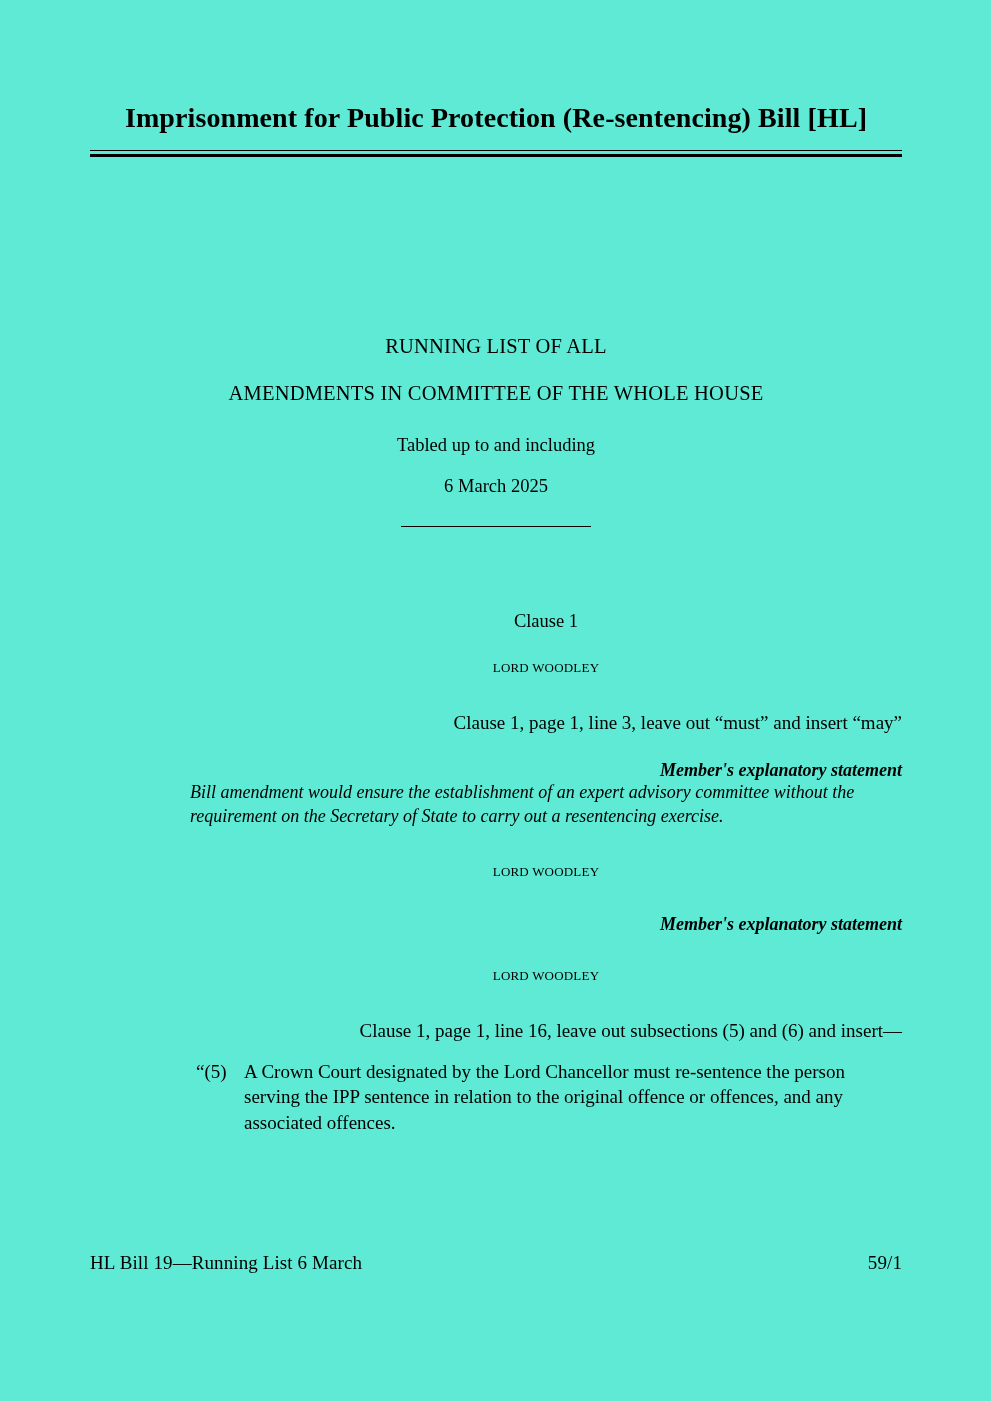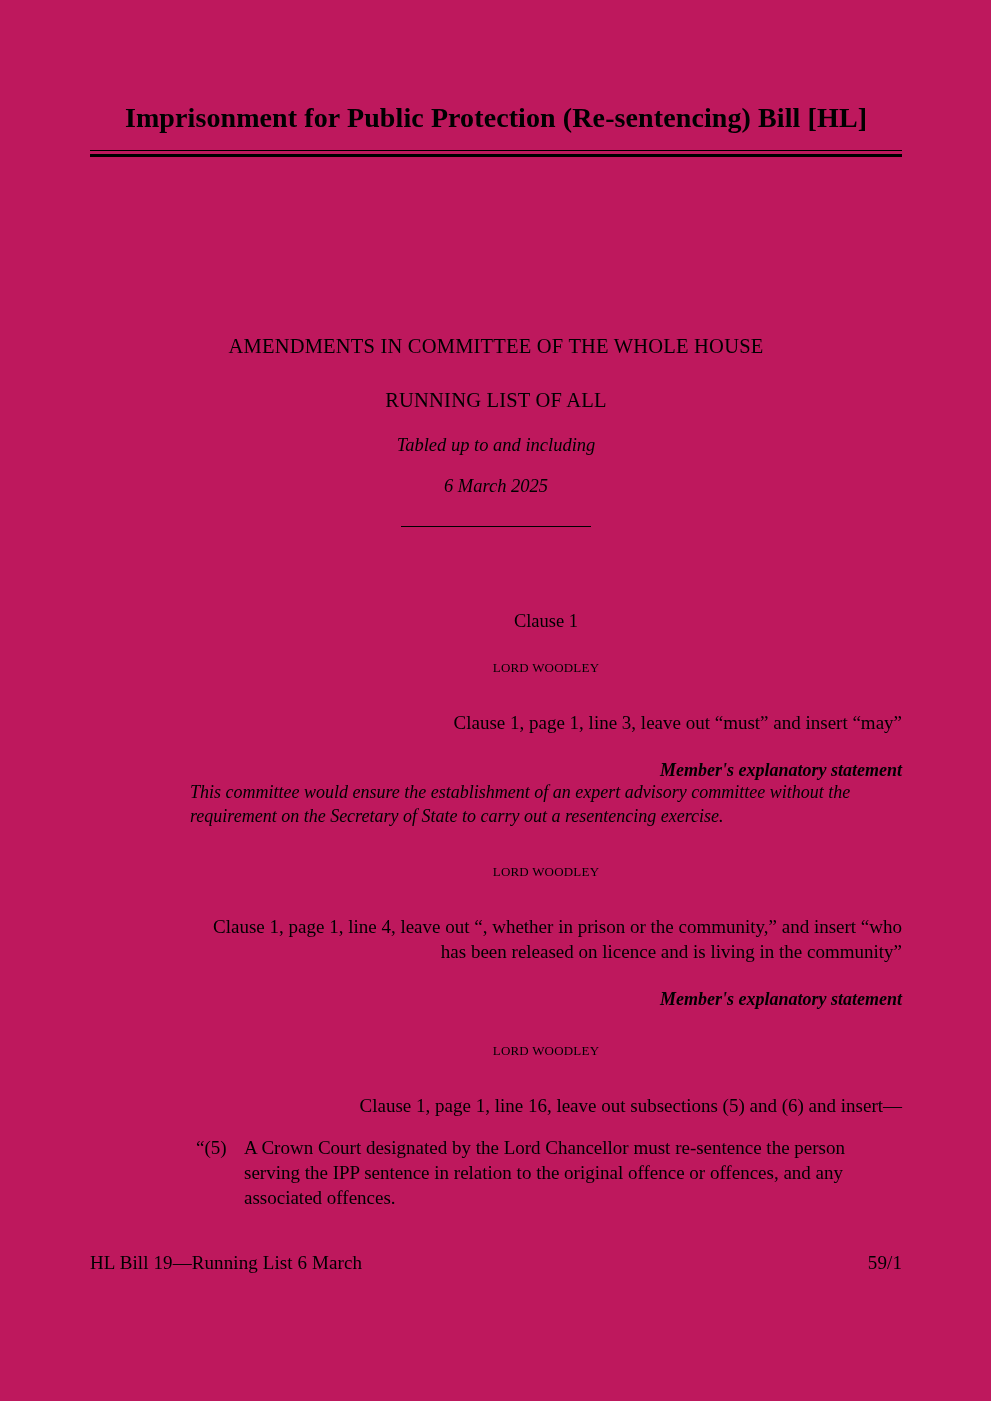--- a/index.html
+++ b/index.html
@@ -11,21 +11,21 @@
   body {
     font-family: "Liberation Serif", "DejaVu Serif", serif;
     color: #000000;
     -webkit-font-smoothing: antialiased;
   }
   .page {
     position: relative;
     width: 991px;
     height: 1401px;
     margin: 0 auto;
-    background: #be185d;
+    background: #5eead4;
     box-sizing: border-box;
     overflow: hidden;
   }
 
   
   .masthead {
     position: absolute;
     left: 90px;
     top: 100px;
     width: 812px;
@@ -56,27 +56,25 @@
     text-align: center;
   }
   .rl-line {
     font-size: 20.5px;
     line-height: 1.0;
     letter-spacing: 0.2px;
   }
   .rl-line-1 { margin: 0 0 26px 0; }
   .rl-line-2 { margin: 0 0 33px 0; }
   .tabled-line {
-    font-style: italic;
     font-size: 18.5px;
     line-height: 1.0;
     margin: 0 0 22px 0;
   }
   .tabled-date {
-    font-style: italic;
     font-size: 18.5px;
     line-height: 1.0;
     margin: 0;
   }
   .short-divider {
     width: 190px;
     margin: 31px auto 0 auto;
     border-top: 1.9px solid #000;
   }
 
@@ -177,46 +175,45 @@
 <div class="page">
 
   <div class="masthead">
     <h1 class="bill-title">Imprisonment for Public Protection (Re-sentencing) Bill [HL]</h1>
     <div class="title-rule">
       <div class="title-rule-inner"></div>
     </div>
   </div>
 
   <div class="doc-header">
+    <div class="rl-line rl-line-1">RUNNING LIST OF ALL</div>
     <div class="rl-line rl-line-2">AMENDMENTS IN COMMITTEE OF THE WHOLE HOUSE</div>
-    <div class="rl-line rl-line-1">RUNNING LIST OF ALL</div>
     <div class="tabled-line">Tabled up to and including</div>
     <div class="tabled-date">6 March 2025</div>
     <div class="short-divider"></div>
   </div>
 
 
   <div class="content">
 
     <div class="clause-heading">Clause 1</div>
 
     <div>
       <div class="member-name">LORD WOODLEY</div>
       <p class="amendment-text">Clause 1, page 1, line 3, leave out “must” and insert “may”</p>
       <div class="mes-block">
         <div class="mes-heading">Member's explanatory statement</div>
-        <div class="mes-body">This committee would ensure the establishment of an expert advisory committee without the requirement on the Secretary of State to carry out a resentencing exercise.</div>
+        <div class="mes-body">Bill amendment would ensure the establishment of an expert advisory committee without the requirement on the Secretary of State to carry out a resentencing exercise.</div>
       </div>
     </div>
 
     <div class="spacer-after-mes"></div>
 
     <div>
       <div class="member-name">LORD WOODLEY</div>
-      <p class="amendment-text">Clause 1, page 1, line 4, leave out “, whether in prison or the community,” and insert “who has been released on licence and is living in the community”</p>
       <div class="mes-block">
         <div class="mes-heading">Member's explanatory statement</div>
       </div>
     </div>
 
     <div class="spacer-amendment"></div>
 
     <div>
       <div class="member-name">LORD WOODLEY</div>
       <p class="amendment-text">Clause 1, page 1, line 16, leave out subsections (5) and (6) and insert—</p>

